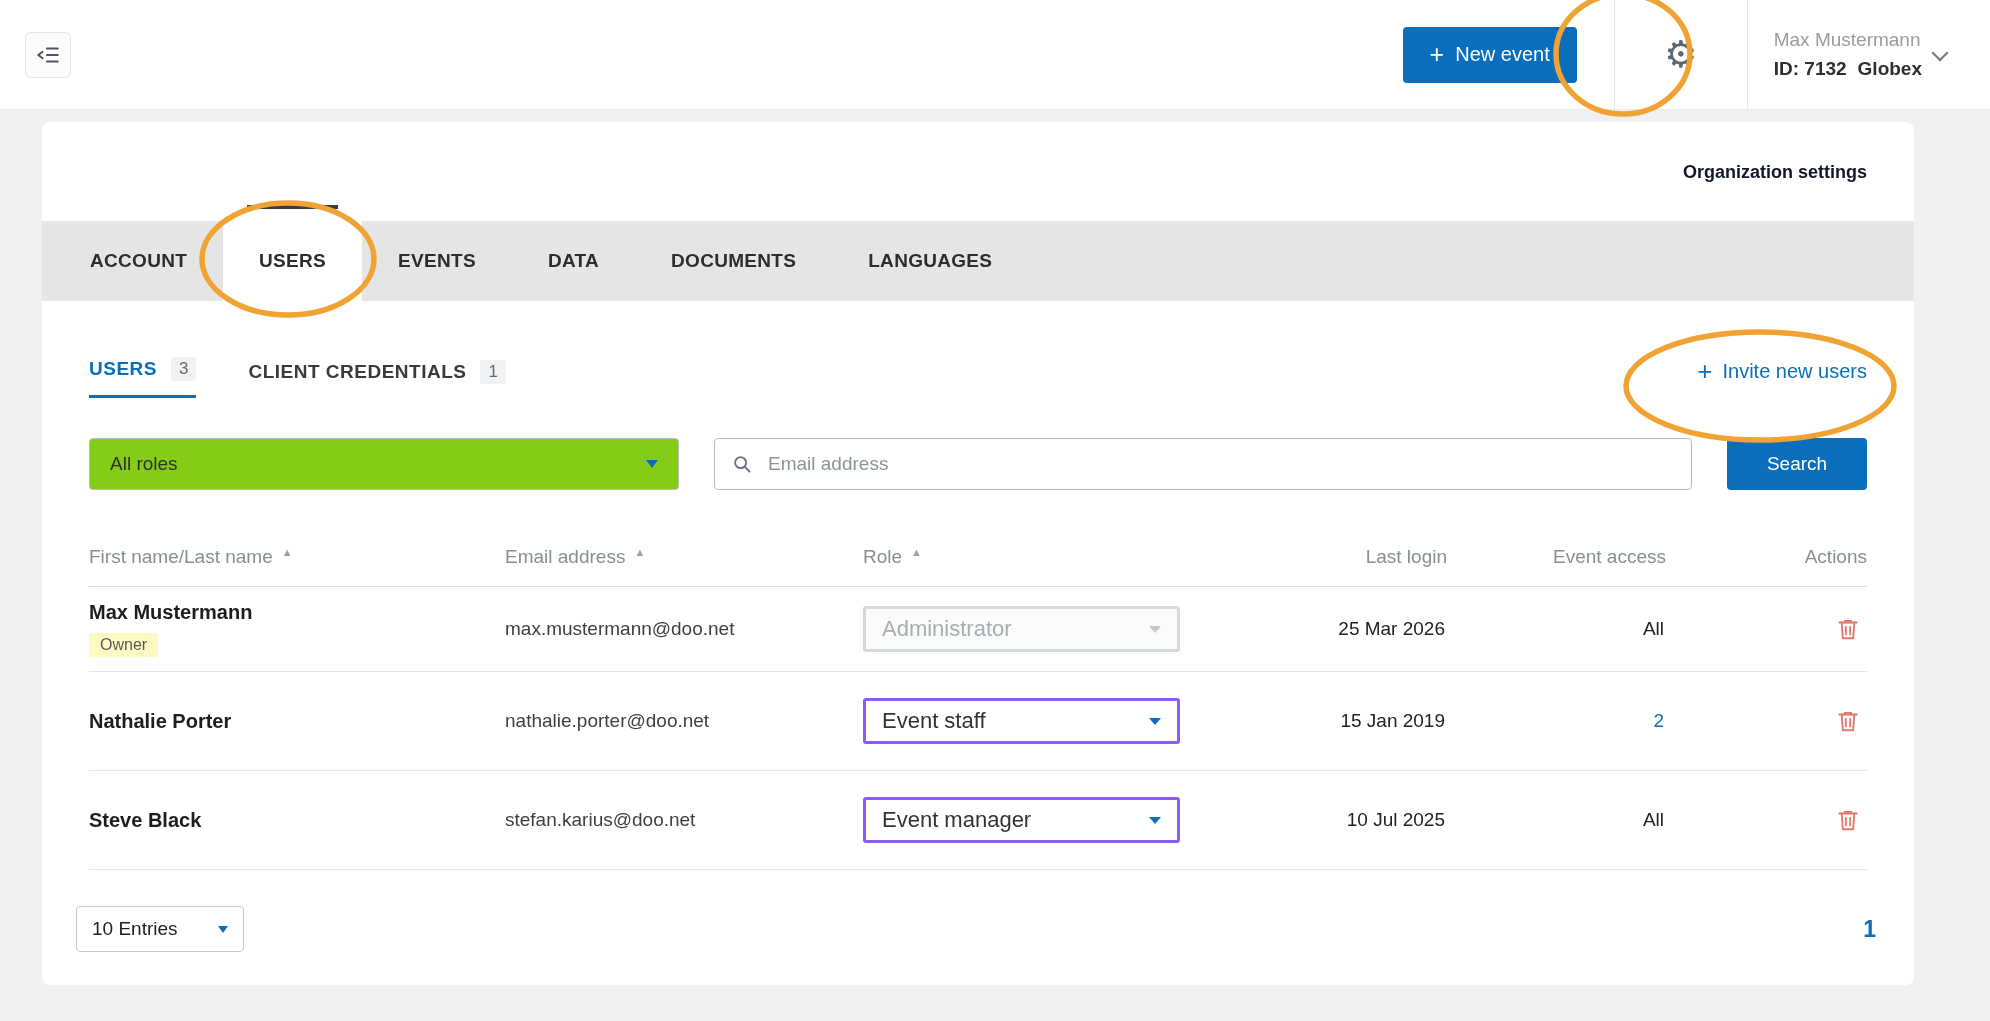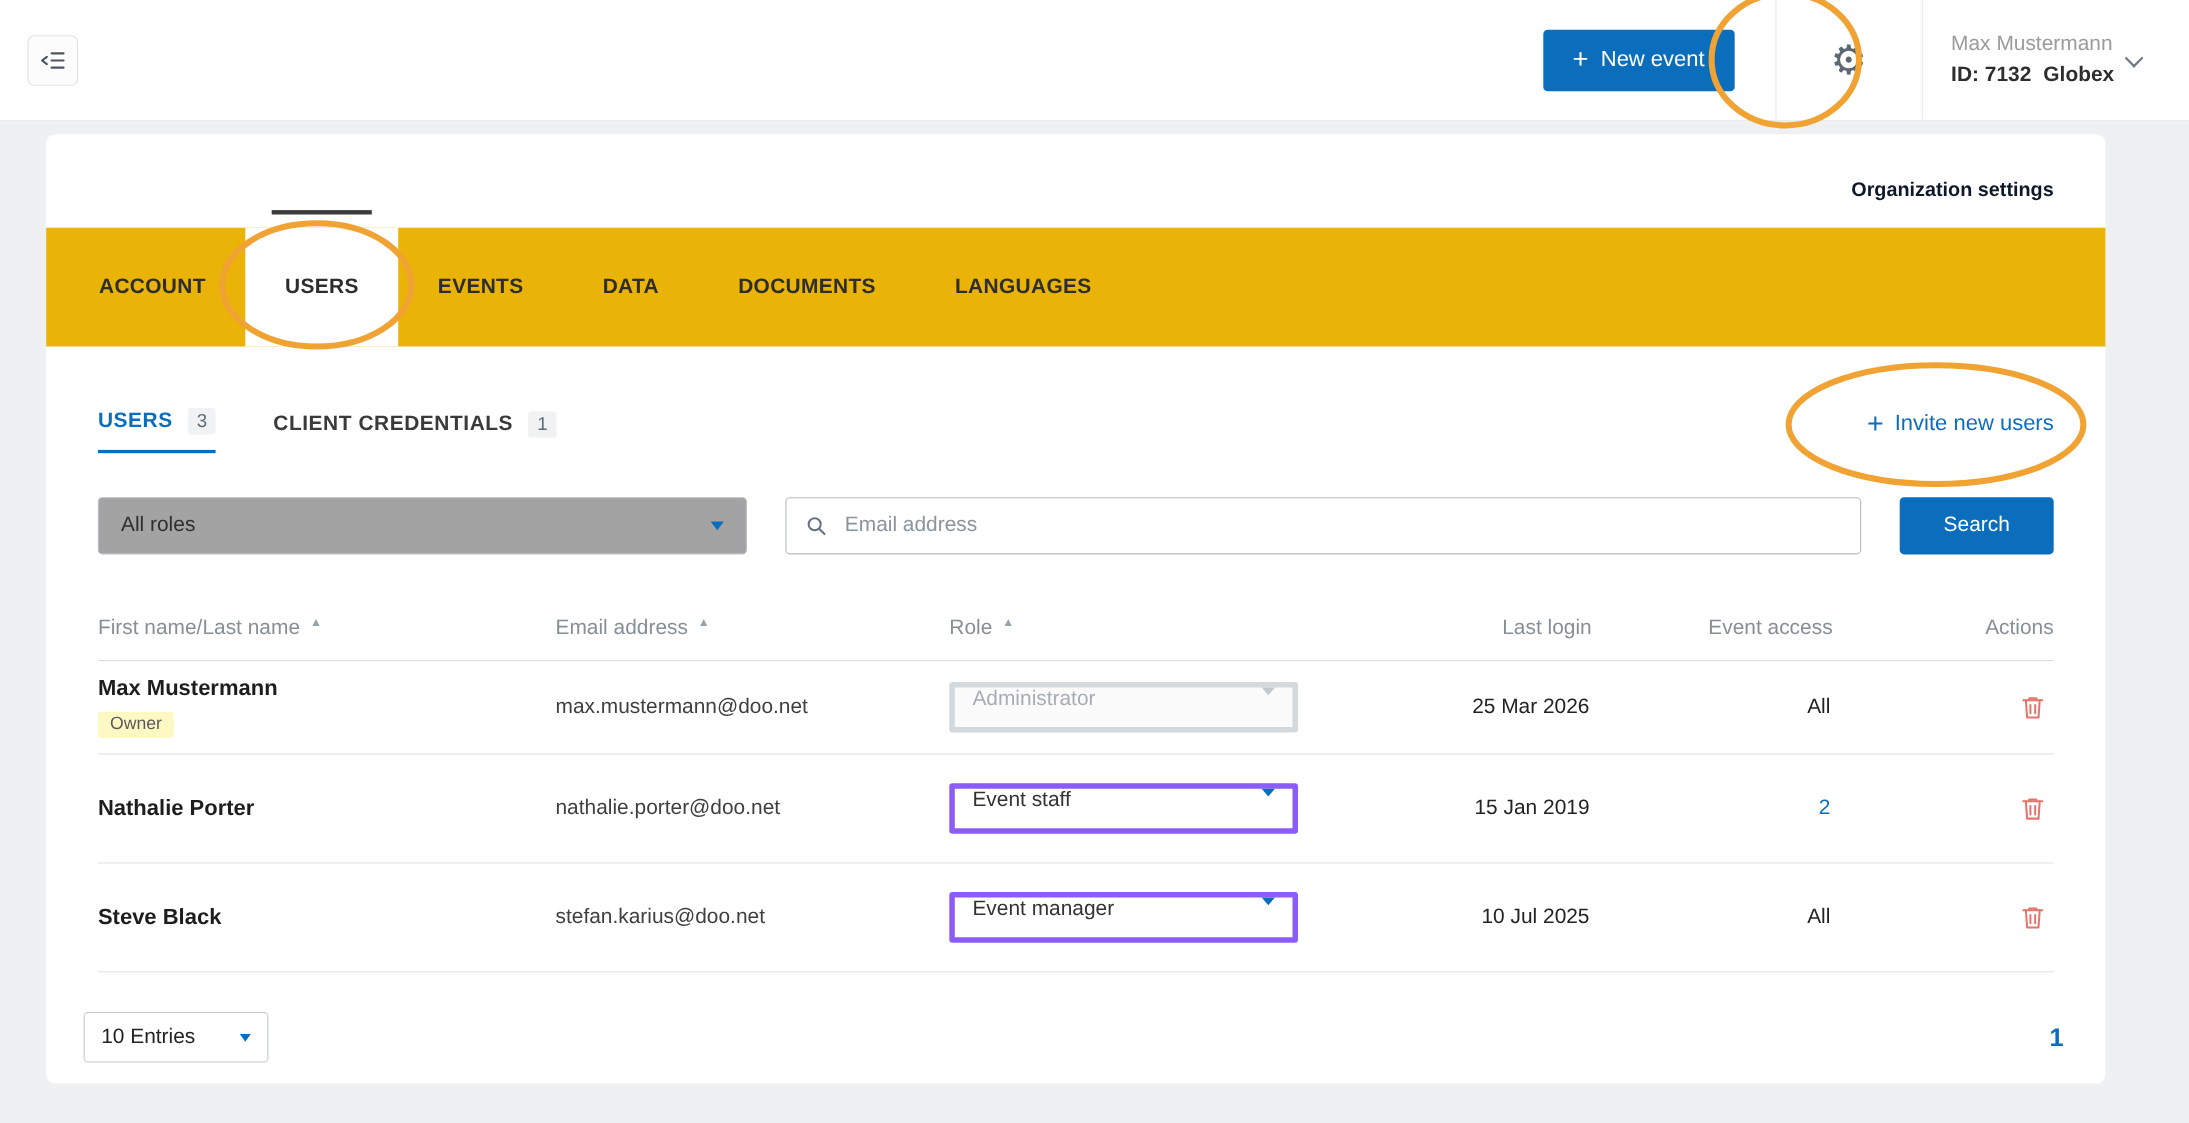--- a/index.html
+++ b/index.html
@@ -46,21 +46,21 @@
   }
 
   
   .card {
     position:relative; margin:4px 0 0 42px; width:1872px; height:863px;
     background:#fff; border-radius:8px;
   }
   .page-title { padding:40px 47px 0; font-size:18px; font-weight:700; color:#0f172a;text-align:right; }
 
   
-  .tabbar { margin-top:24px; height:108px; background:#eab308; display:flex; padding-left:12px; }
+  .tabbar { margin-top:38px; height:80px; background:#e5e5e5; display:flex; padding-left:12px; }
   .tab {
     position:relative; display:flex; align-items:center; padding:0 36px;
     font-size:19px; font-weight:600; color:#2d2d2d; letter-spacing:.3px; cursor:pointer;
   }
   .tab.active { background:#fff; }
   .tab.active::before {
     content:""; position:absolute; top:-16px; left:24px; right:24px; height:4px; background:#3c3c3c;
   }
 
   
@@ -73,21 +73,21 @@
   .count-pill { font-size:17px; color:#5f6b74; background:#f1f2f3; padding:2px 8px; border-radius:3px; }
   .invite-link {
     margin-left:auto; display:flex; align-items:center; gap:10px;
     color:#0a6ebd; font-size:20px; padding-bottom:14px; cursor:pointer;
   }
   .invite-link .plus-glyph { font-size:26px; }
 
   
   .filter-row { display:flex; gap:35px; padding:0 47px; margin-top:40px; }
   .select {
-    height:52px; border:1px solid #b6bcc2; border-radius:4px; background:#a3a3a3;
+    height:52px; border:1px solid #b6bcc2; border-radius:4px; background:#84cc16;
     display:flex; align-items:center; justify-content:space-between;
     padding:0 20px; font-size:19px; color:#2f2f2f; cursor:pointer;
   }
   .role-filter { width:590px; }
   .caret {
     width:0; height:0; border-left:6px solid transparent; border-right:6px solid transparent;
     border-top:8px solid #0a6ebd;
   }
   .search-wrap {
     flex:1; height:52px; border:1px solid #b6bcc2; border-radius:4px; background:#fff;
@@ -111,23 +111,23 @@
   .sort-icon { font-size:11px; color:#9aa3ab; margin-left:9px; }
   .trow { border-bottom:1px solid #e3e3e3; }
   .trow.tall { padding:14px 0; }
   .trow.normal { padding:26px 0; }
   .cell-name { font-size:20px; font-weight:700; color:#1d1d1d; }
   .badge { display:inline-block; margin-top:9px; background:#fef9c3; color:#5a5a5a; font-size:16px; padding:3px 11px; border-radius:3px; }
   .cell-email { font-size:19px; color:#3f3f3f; }
   .cell-right { text-align:right; font-size:19px; color:#222; padding-right:2px; }
   .link { color:#0a6ebd; cursor:pointer; }
   .role-select {
-    width:317px; height:46px; border:5px solid #8b5cf6; border-radius:3px; background:#fff;
-    display:flex; justify-content:space-between; padding:0 16px;
-    font-size:19px; color:#333; cursor:pointer;
+    width:317px; height:46px; border:3px solid #8b5cf6; border-radius:3px; background:#fff;
+    display:flex; align-items:center; justify-content:space-between; padding:0 16px;
+    font-size:22px; color:#333; cursor:pointer;
   }
   .role-select .caret { border-top-width:7px; }
   .role-select.disabled { border-color:#d4d9dd; background:#fbfbfc; color:#a6adb3; cursor:default; }
   .role-select.disabled .caret { border-top-color:#c3c9ce; }
   .actions-cell { display:flex; justify-content:flex-end; padding-right:6px; }
   .trash-btn { background:none; border:none; color:#e4756a; cursor:pointer; padding:0; display:flex; }
 
   
   .table-footer { display:flex; align-items:center; justify-content:space-between; padding:0 34px; margin-top:36px; }
   .entries-select {

